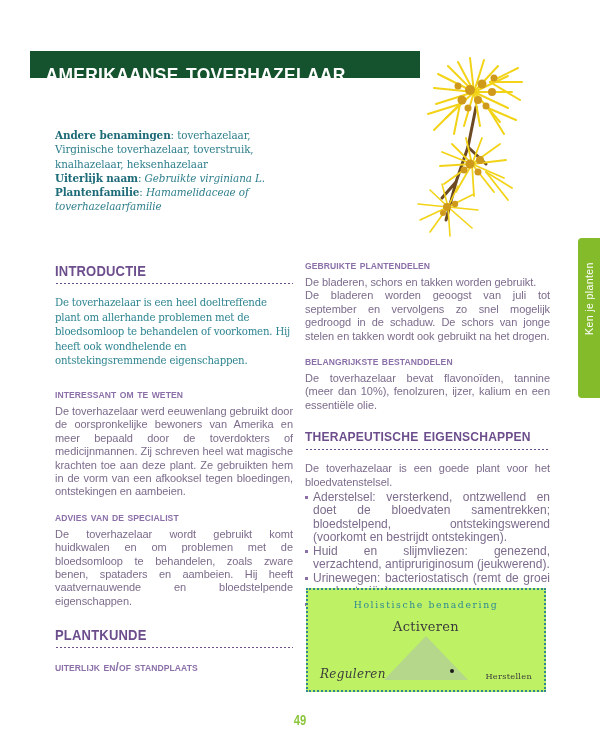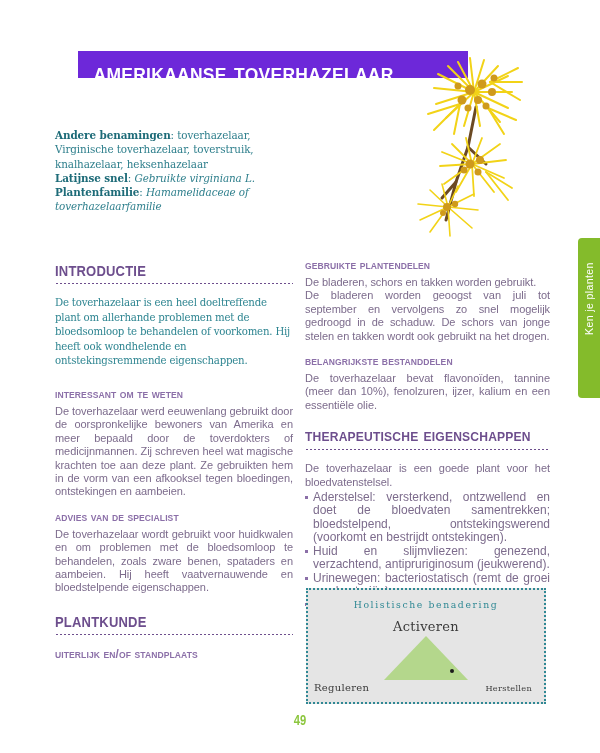--- a/index.html
+++ b/index.html
@@ -28,22 +28,21 @@
     text-align: center;
     height: 160px;
     line-height: 22px;
     padding-top: 38px;
   }
 
   
   .header-bar {
     position: absolute; left: 30px; top: 51px;
     width: 390px; height: 27px;
-    background: #6d28d9;
-    margin-left: 48px;
+    background: #14532d;
   }
   .header-bar h1 {
     color: #ffffff;
     font-size: 26px;
     font-weight: bold;
     font-stretch: condensed;
     letter-spacing: .3px;
     line-height: 43px;
     padding-left: 16px;
     font-variant: small-caps;
@@ -135,22 +134,22 @@
   ul.bullets li::before {
     content: "";
     position: absolute; left: 0; top: 5px;
     width: 3px; height: 3px;
     background: #8b6fa8;
   }
 
   
   .holistic {
     position: absolute; left: 306px; top: 588px;
-    width: 240px; height: 116px;
-    background: #e5e5e5;
+    width: 240px; height: 104px;
+    background: #bef264;
     border: 2px dotted #2f8894;
   }
   .holistic .title {
     text-align: center;
     color: #2f8894;
     font-family: "DejaVu Serif", serif;
     font-size: 9.3px;
     letter-spacing: 1.6px;
     margin-top: 9px;
   }
@@ -169,23 +168,23 @@
     border-left: 42px solid transparent;
     border-right: 42px solid transparent;
     border-bottom: 44px solid #b4d78c;
   }
   .holistic .dot {
     position: absolute; left: 142px; top: 79px;
     width: 4px; height: 4px; border-radius: 50%;
     background: #1a1a1a;
   }
   .holistic .reguleren {
-    position: absolute; left: 6px; bottom: 9px;
+    position: absolute; left: 12px; bottom: 9px;
     color: #3b3b3b; font-family:"DejaVu Serif", serif;
-    font-size: 10px; letter-spacing: .3px;
+    font-size: 12px; letter-spacing: .3px; font-style: italic;
   }
   .holistic .herstellen {
     position: absolute; right: 12px; bottom: 9px;
     color: #3b3b3b; font-family:"DejaVu Serif", serif;
     font-size: 8.2px; letter-spacing: .3px;
   }
 
   
   .pageno {
     position: absolute; left: 0; right: 0; top: 712px;
@@ -302,39 +301,39 @@
         </g>
       </g>
     </svg>
   </div>
 
   <div class="idblock">
     <div>
       <b>Andere benamingen</b><span>: </span><span>toverhazelaar, Virginische toverhazelaar, toverstruik, knalhazelaar, heksenhazelaar</span>
     </div>
     <div>
-      <b>Latijnse snel</b><span>: </span><i>Gebruikte virginiana L.</i>
+      <b>Uiterlijk naam</b><span>: </span><i>Gebruikte virginiana L.</i>
     </div>
     <div>
       <b>Plantenfamilie</b><span>: </span><i>Hamamelidaceae of toverhazelaarfamilie</i>
     </div>
   </div>
 
   <div class="col-left">
 
     <h2 class="big">Introductie</h2>
     <div class="dots"></div>
 
     <p class="intro-it">De toverhazelaar is een heel doeltreffende plant om allerhande problemen met de bloedsomloop te behandelen of voorkomen. Hij heeft ook wondhelende en ontstekingsremmende eigenschappen.</p>
 
     <h3 class="sub">Interessant om te weten</h3>
     <p class="body">De toverhazelaar werd eeuwenlang gebruikt door de oorspronkelijke bewoners van Amerika en meer bepaald door de toverdokters of medicijnmannen. Zij schreven heel wat magische krachten toe aan deze plant. Ze gebruikten hem in de vorm van een afkooksel tegen bloedingen, ontstekingen en aambeien.</p>
 
     <h3 class="sub">Advies van de specialist</h3>
-    <p class="body">De toverhazelaar wordt gebruikt voor huidkwalen en om problemen met de bloedsomloop te behandelen, zoals zware benen, spataders en aambeien. Hij heeft vaatvernauwende en bloedstelpende eigenschappen.</p>
+    <p class="body">De toverhazelaar wordt gebruikt komt huidkwalen en om problemen met de bloedsomloop te behandelen, zoals zware benen, spataders en aambeien. Hij heeft vaatvernauwende en bloedstelpende eigenschappen.</p>
 
     <h2 class="big" style="margin-top:14px">Plantkunde</h2>
     <div class="dots"></div>
 
     <h3 class="sub">Uiterlijk en/of standplaats</h3>
   </div>
 
   <div class="col-right">
 
     <h3 class="sub">Gebruikte plantendelen</h3>

